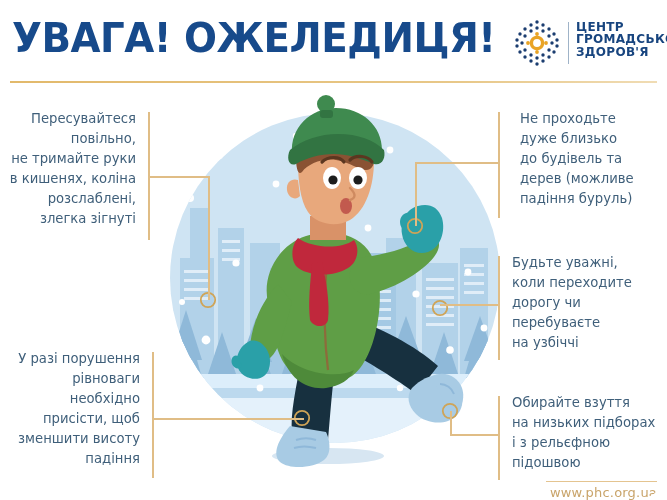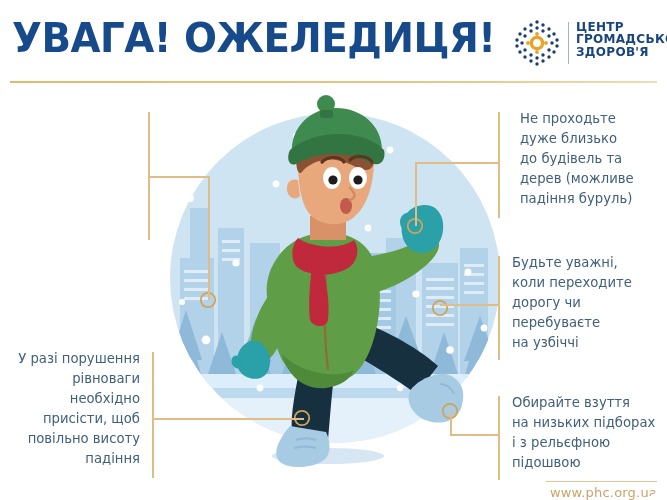--- a/index.html
+++ b/index.html
@@ -320,29 +320,35 @@
   <div class="conn h" style="left:415px;top:162px;width:84px;"></div>
   <div class="conn v" style="left:415px;top:162px;height:64px;"></div>
 
   <div class="conn h" style="left:440px;top:304px;width:59px;"></div>
 
   <div class="conn h" style="left:450px;top:434px;width:49px;"></div>
   <div class="conn v" style="left:450px;top:411px;height:24px;"></div>
 
   <div class="callout left" style="left:0;top:112px;width:150px;height:128px;">
     <div class="bar" style="height:128px;"></div>
+    <div class="txt" style="width:136px;">Пересувайтеся
+повільно,
+не тримайте руки
+в кишенях, коліна
+розслаблені,
+злегка зігнуті</div>
   </div>
 
   <div class="callout left" style="left:0;top:352px;width:154px;height:126px;">
     <div class="bar" style="height:126px;"></div>
     <div class="txt" style="width:140px;">У разі порушення
 рівноваги
 необхідно
 присісти, щоб
-повільно висоту
+зменшити висоту
 падіння</div>
   </div>
 
   <div class="callout right" style="left:498px;top:112px;width:169px;height:106px;">
     <div class="bar" style="height:106px;"></div>
     <div class="txt" style="width:155px;margin-left:8px;">Не проходьте
 дуже близько
 до будівель та
 дерев (можливе
 падіння буруль)</div>

